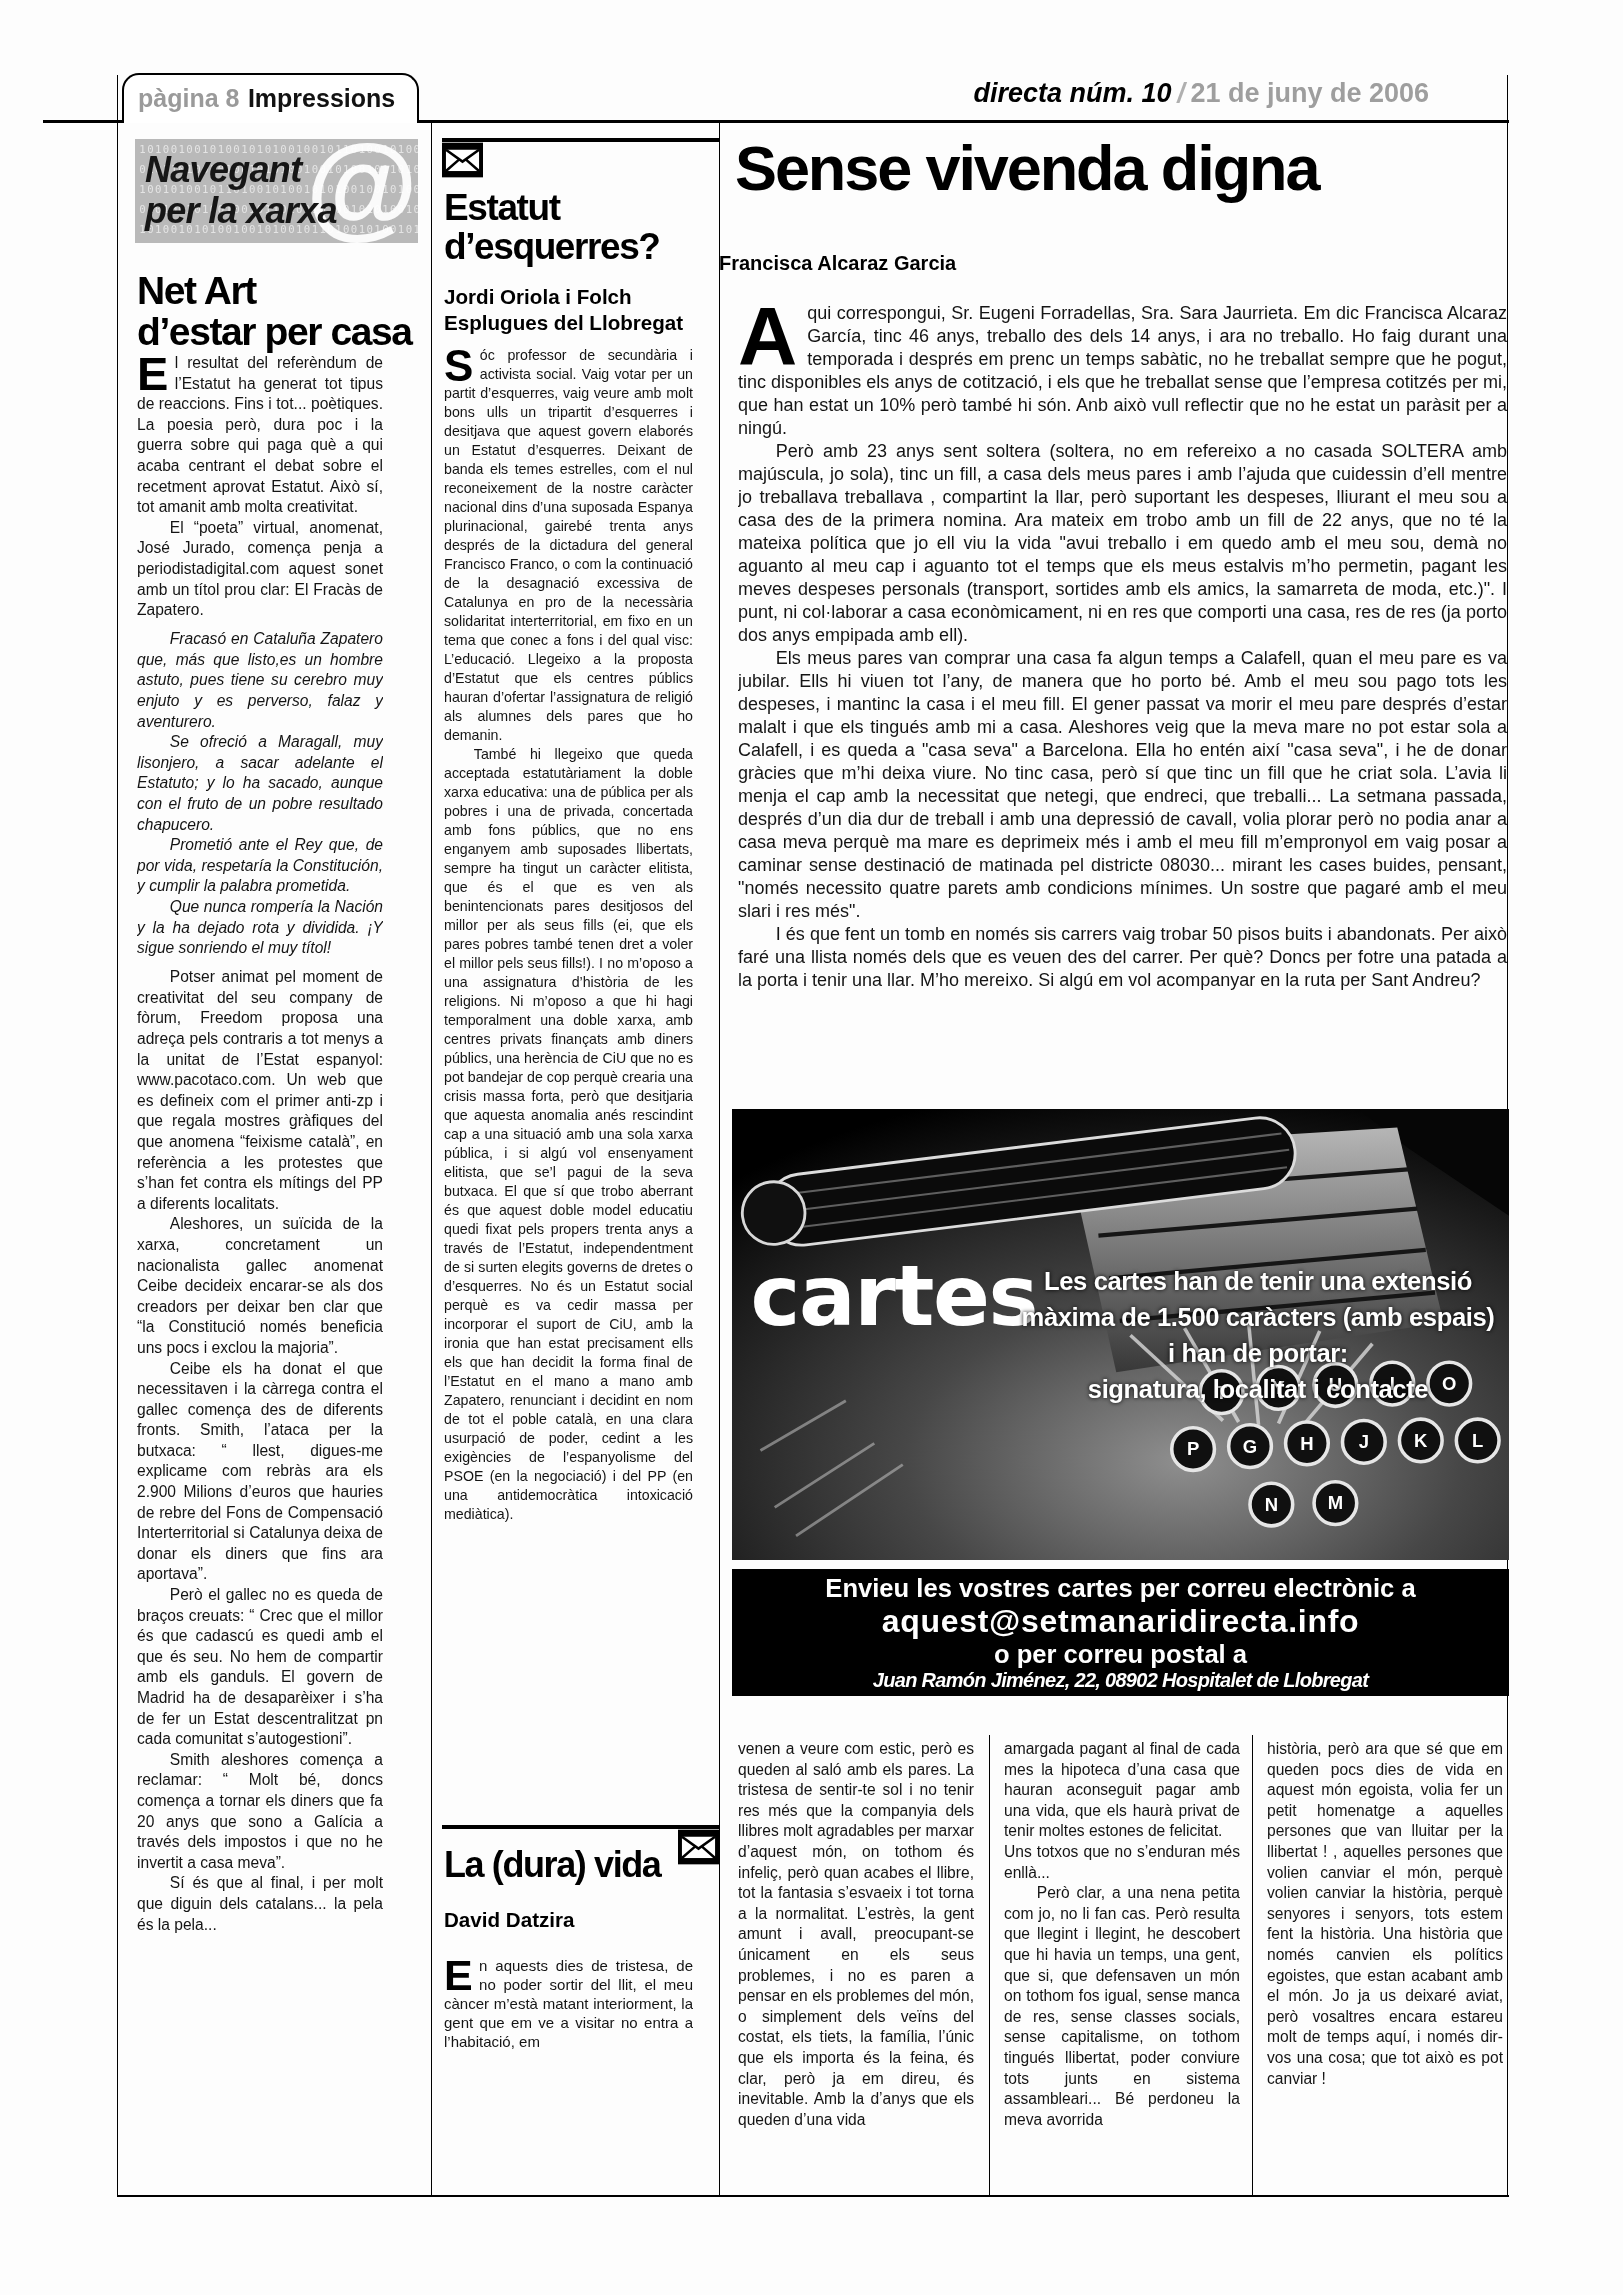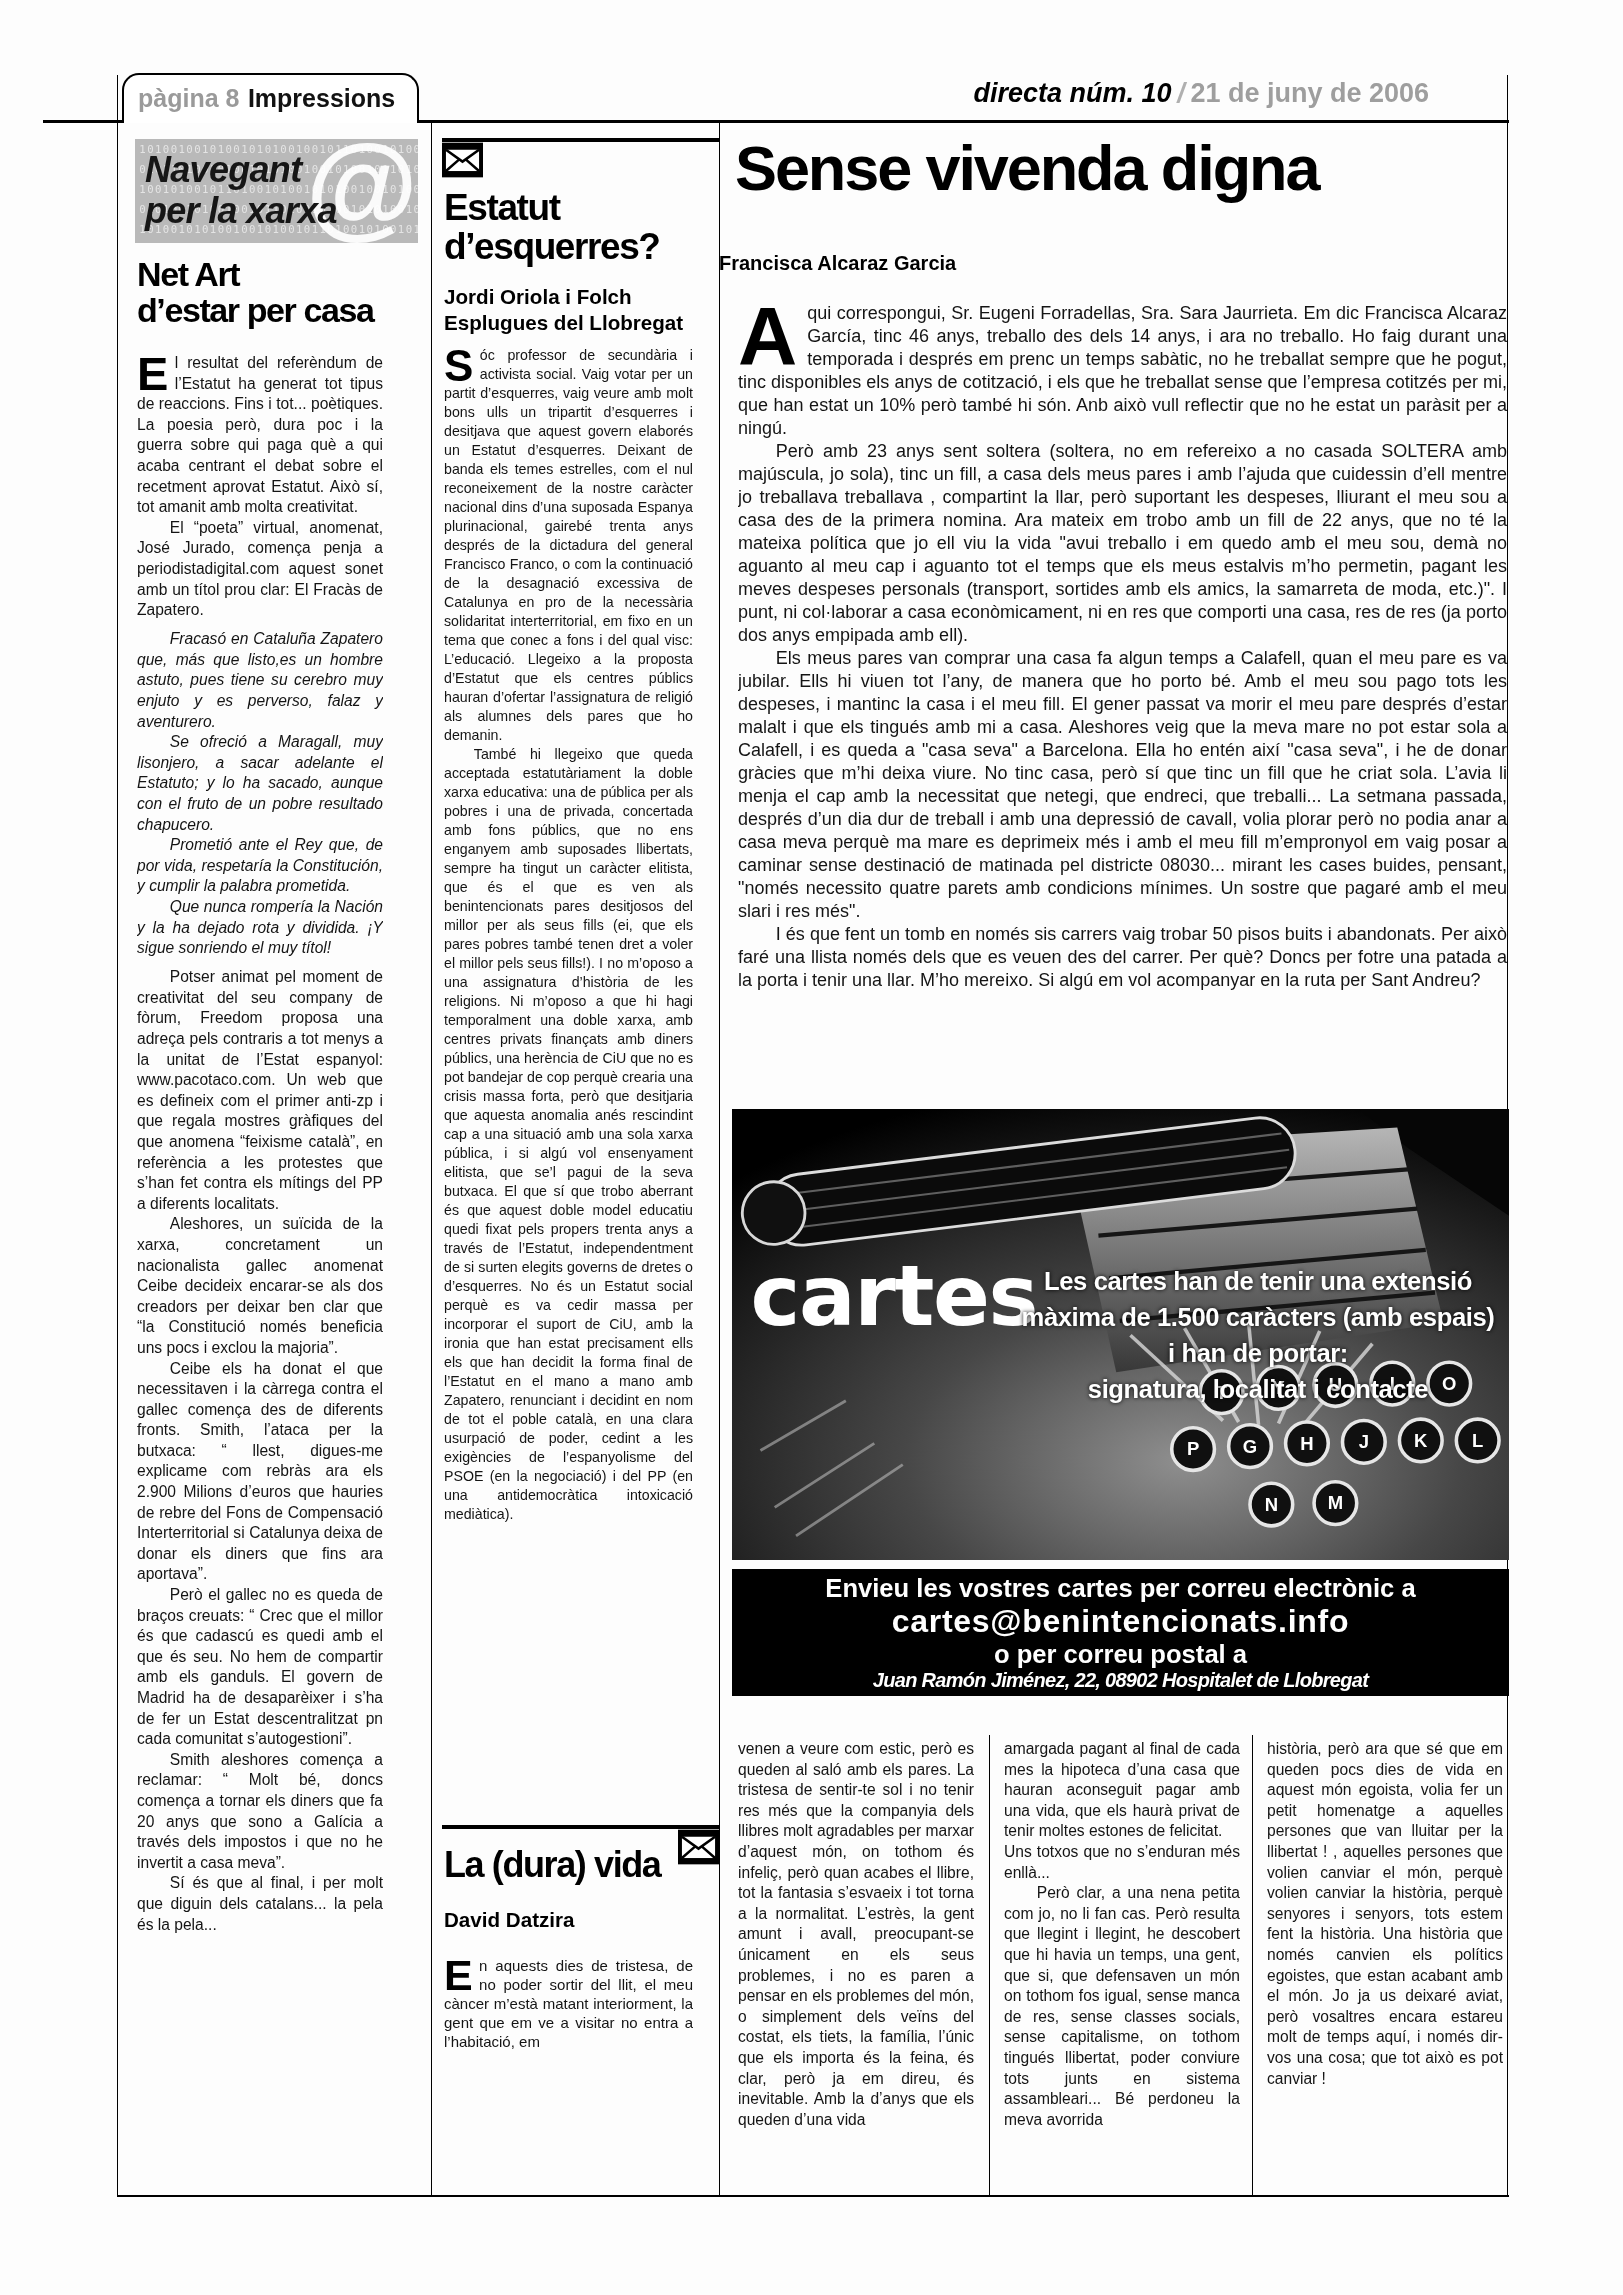--- a/index.html
+++ b/index.html
@@ -22,21 +22,21 @@
   
   .navbox{position:absolute;left:135px;top:139px;width:283px;height:104px;background:#b9b9b9;overflow:hidden}
   .binary{position:absolute;inset:0;padding:1.4px 4.3px;font-family:"DejaVu Sans Mono",monospace;font-size:10.7px;
           line-height:20px;letter-spacing:1.4px;color:rgba(255,255,255,.62);white-space:pre}
   .at{position:absolute;right:0px;top:-11.4px;font-size:115px;font-weight:bold;color:rgba(255,255,255,.92);line-height:1}
   .navt{position:absolute;left:10px;font-weight:bold;font-style:italic;font-size:36px;line-height:1;color:#161616;letter-spacing:-0.7px}
   #navt1{top:12.8px} #navt2{top:54px}
 
   
   .headline{position:absolute;font-weight:bold;letter-spacing:-1.4px;line-height:1.06;color:#000;white-space:nowrap}
-  .h-netart{left:137px;top:256px;font-size:34px}
+  .h-netart{left:137px;top:270px;font-size:39px}
   .h-estatut{left:444px;top:188px;font-size:37px}
   .h-dura{left:444px;top:1846px;font-size:36px}
   .h-viv{left:735px;top:135px;font-size:63px;letter-spacing:-2.1px}
   .byline{position:absolute;font-weight:bold;font-size:20.6px;line-height:26px;color:#000}
 
   
   .body{position:absolute;text-align:justify;color:#141414;overflow:hidden}
   .colL{left:137px;top:353px;width:246px;height:1825px;font-size:15.6px;line-height:20.6px}
   .colM{left:444px;top:346px;width:249px;height:1469px;font-size:14.2px;line-height:19px}
   .colD{left:444px;top:1956px;width:249px;height:229px;font-size:15px;line-height:19px}
@@ -256,21 +256,21 @@
     <div class="notice">
       <div>Les cartes han de tenir una extensió</div>
       <div>màxima de 1.500 caràcters (amb espais)</div>
       <div>i han de portar:</div>
       <div>signatura, localitat i contacte</div>
     </div>
   </div>
 
   <div class="strip">
     <div class="l1">Envieu les vostres cartes per correu electrònic a</div>
-    <div class="em">cartes@benintencionats.info</div>
+    <div class="em">aquest@setmanaridirecta.info</div>
     <div class="l2">o per correu postal a</div>
     <div class="po">Juan Ramón Jiménez, 22, 08902 Hospitalet de Llobregat</div>
   </div>
 
   <div class="body bcol" id="bc1">
     <p class="noind">venen a veure com estic, però es queden al saló amb els pares. La tristesa de sentir-te sol i no tenir res més que la companyia dels llibres molt agradables per marxar d’aquest món, on tothom és infeliç, però quan acabes el llibre, tot la fantasia s’esvaeix i tot torna a la normalitat. L’estrès, la gent amunt i avall, preocupant-se únicament en els seus problemes, i no es paren a pensar en els problemes del món, o simplement dels veïns del costat, els tiets, la família, l’únic que els importa és la feina, és clar, però ja em direu, és inevitable. Amb la d’anys que els queden d’una vida</p>
   </div>
   <div class="body bcol" id="bc2">
     <p class="noind">amargada pagant al final de cada mes la hipoteca d’una casa que hauran aconseguit pagar amb una vida, que els haurà privat de tenir moltes estones de felicitat.</p>
     <p class="noind">Uns totxos que no s’enduran més enllà...</p>

